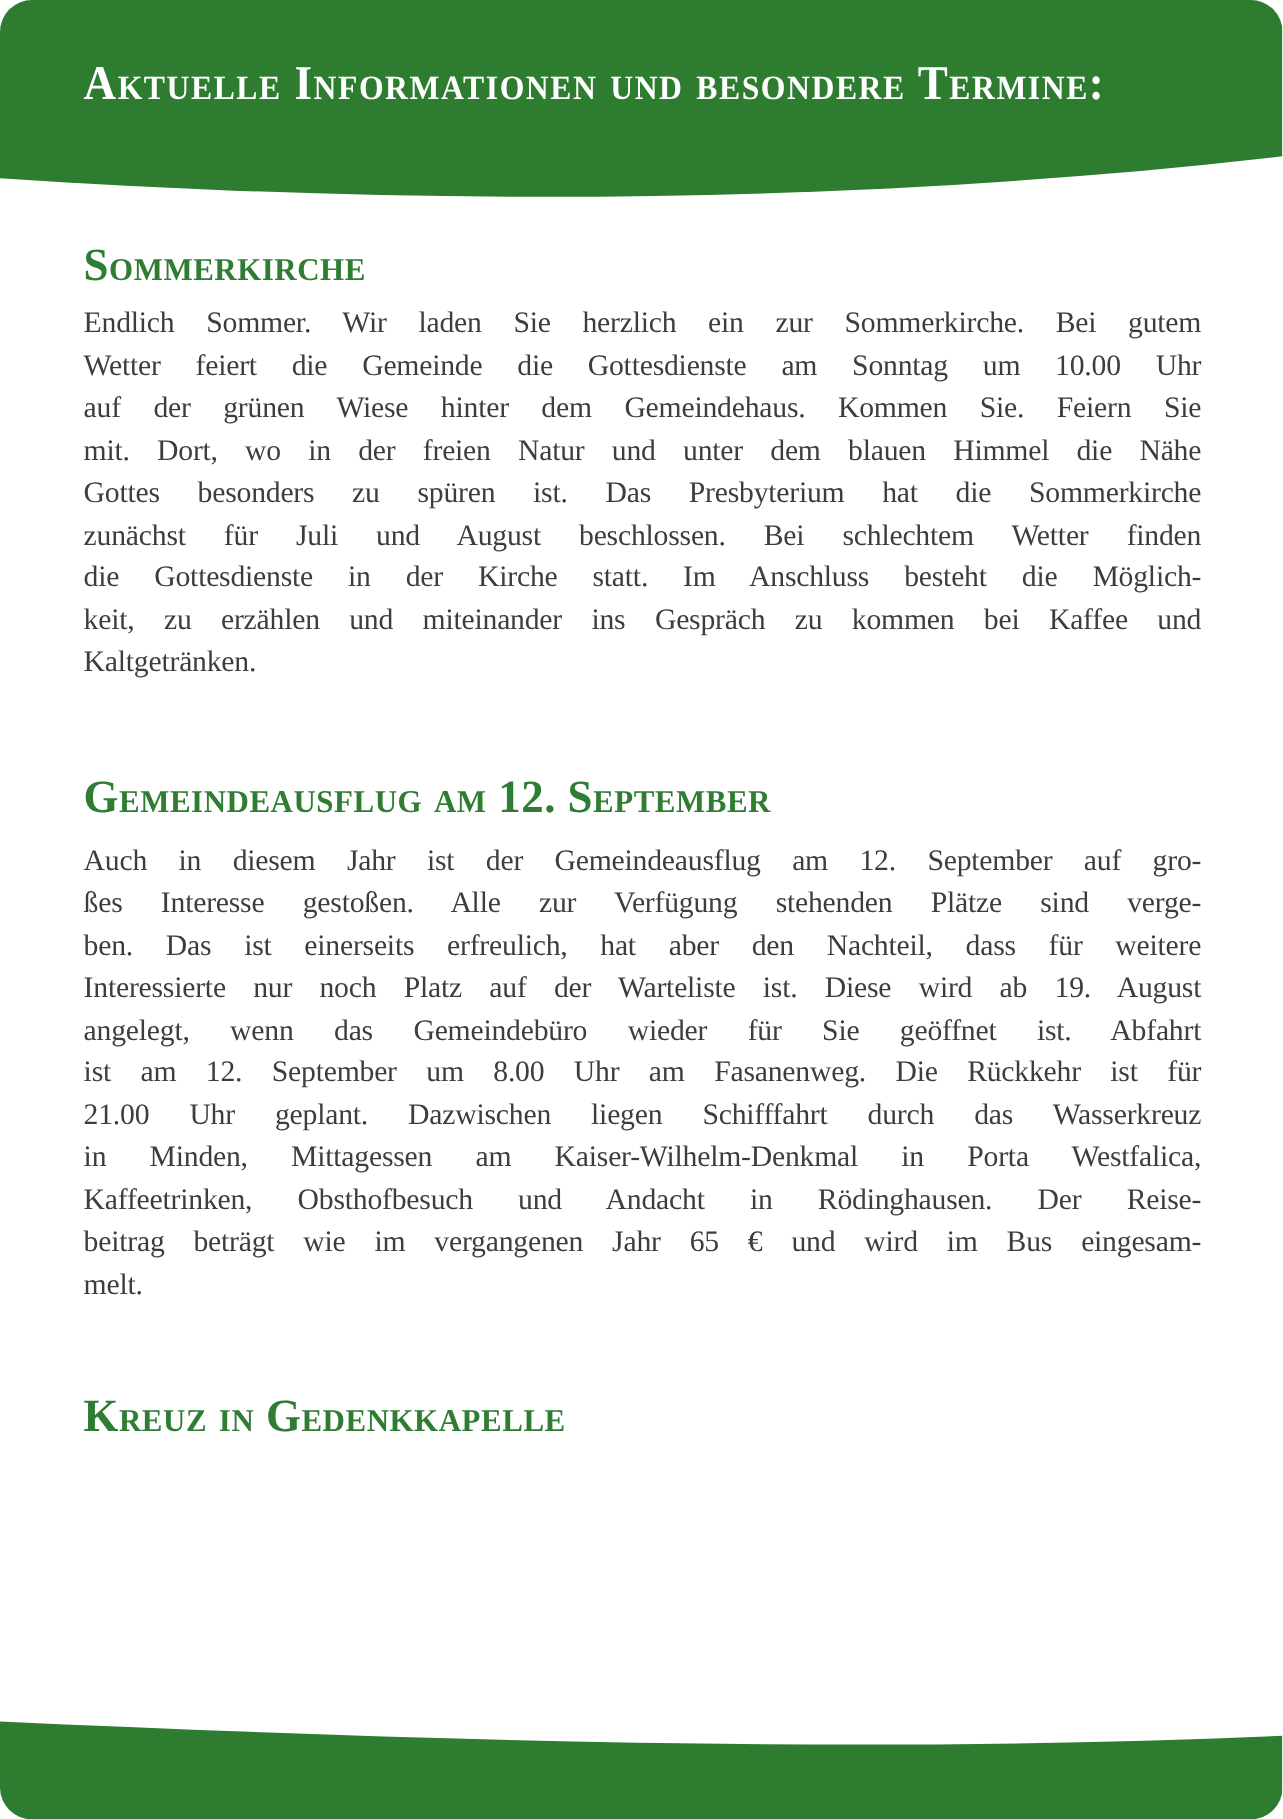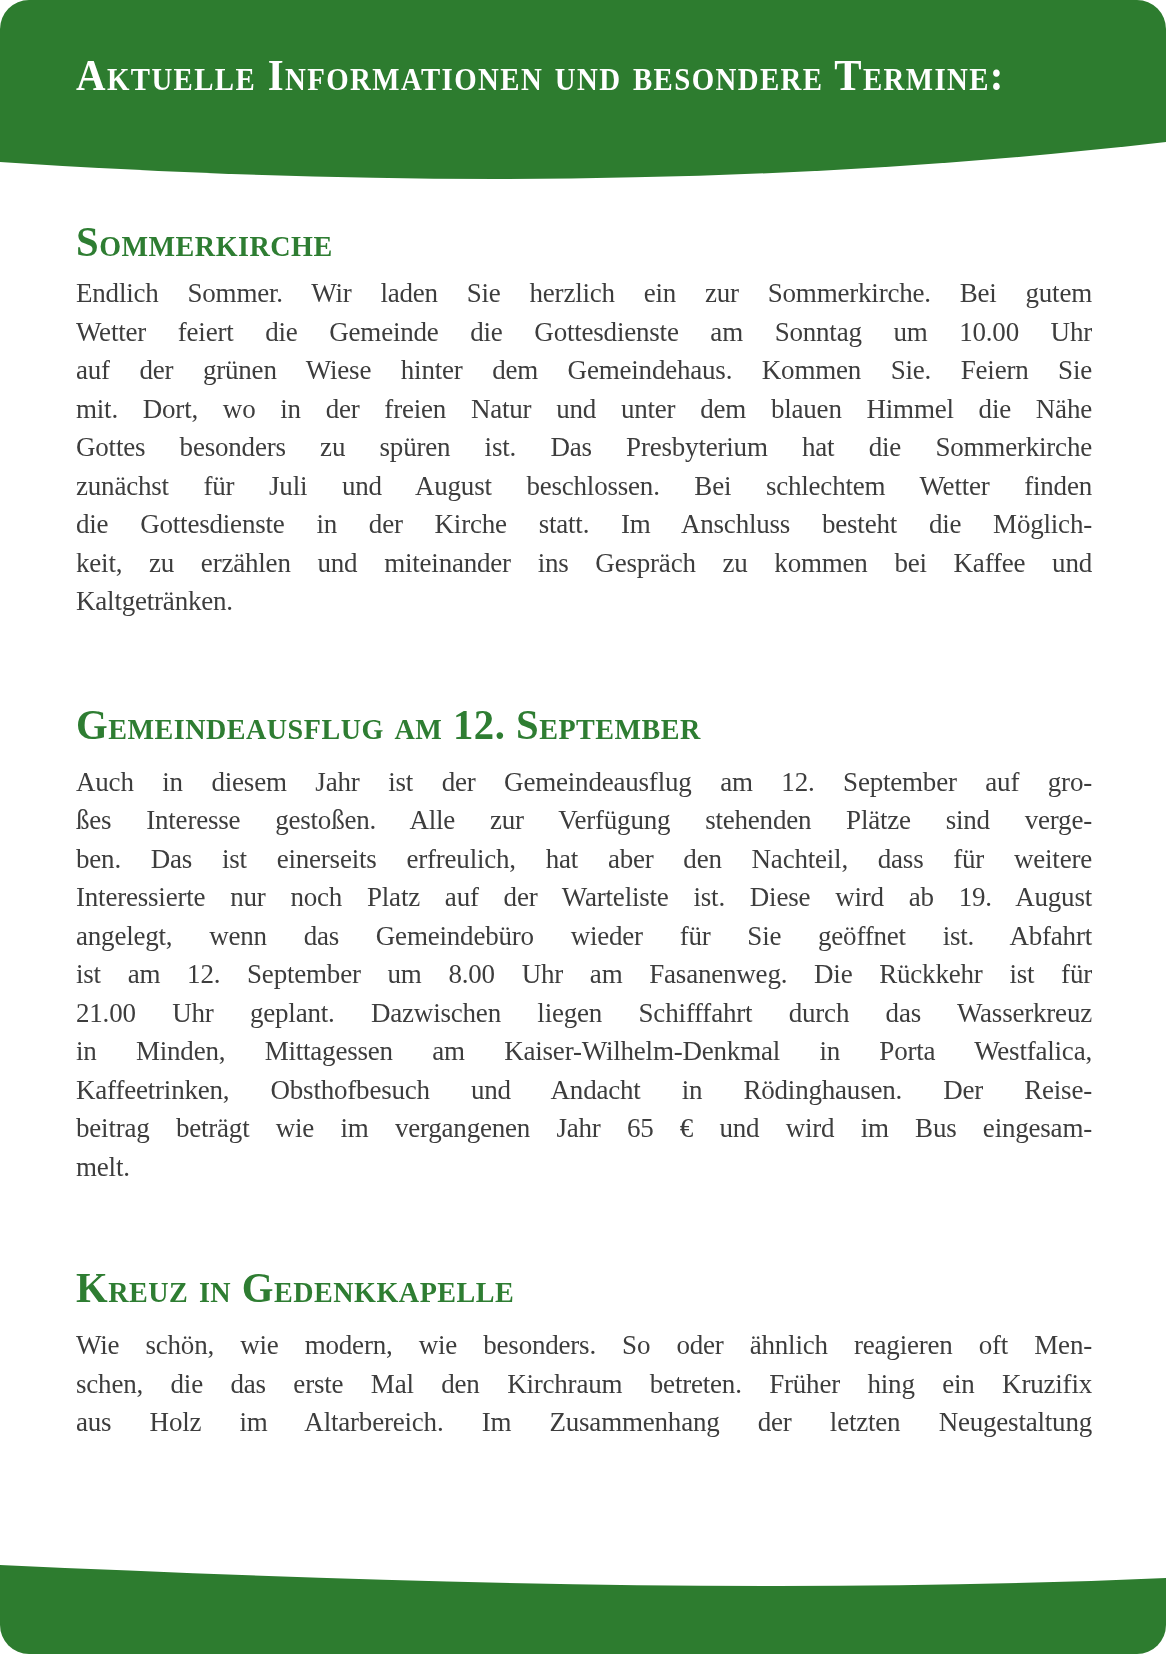--- a/index.html
+++ b/index.html
@@ -115,23 +115,20 @@
 Interessierte nur noch Platz auf der Warteliste ist. Diese wird ab 19. August
 angelegt, wenn das Gemeindebüro wieder für Sie geöffnet ist. Abfahrt
 ist am 12. September um 8.00 Uhr am Fasanenweg. Die Rückkehr ist für
 21.00 Uhr geplant. Dazwischen liegen Schifffahrt durch das Wasserkreuz
 in Minden, Mittagessen am Kaiser-Wilhelm-Denkmal in Porta Westfalica,
 Kaffeetrinken, Obsthofbesuch und Andacht in Rödinghausen. Der Reise-
 beitrag beträgt wie im vergangenen Jahr 65 € und wird im Bus eingesam-
 melt.</p>
 
     <h2 class="section-heading spaced-2">Kreuz in Gedenkkapelle</h2>
-    <p class="section-paragraph spaced">Wie schön, wie modern, wie besonders. So oder ähnlich reagieren oft Men-
-schen, die das erste Mal den Kirchraum betreten. Früher hing ein Kruzifix
-aus Holz im Altarbereich. Im Zusammenhang der letzten Neugestaltung</p>
 
   </div>
 
   <div class="bottom-band">
     <svg viewBox="0 0 1166 114" preserveAspectRatio="none">
       <path d="M0,114 V25 C420,44 800,54 1166,38 V114 Z" fill="#2d7c2f"></path>
     </svg>
   </div>
 
 </div>

